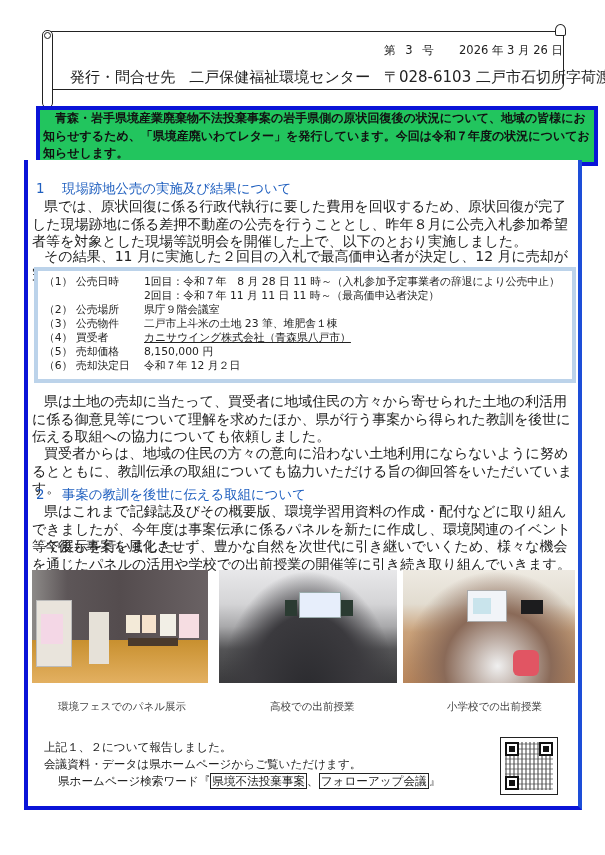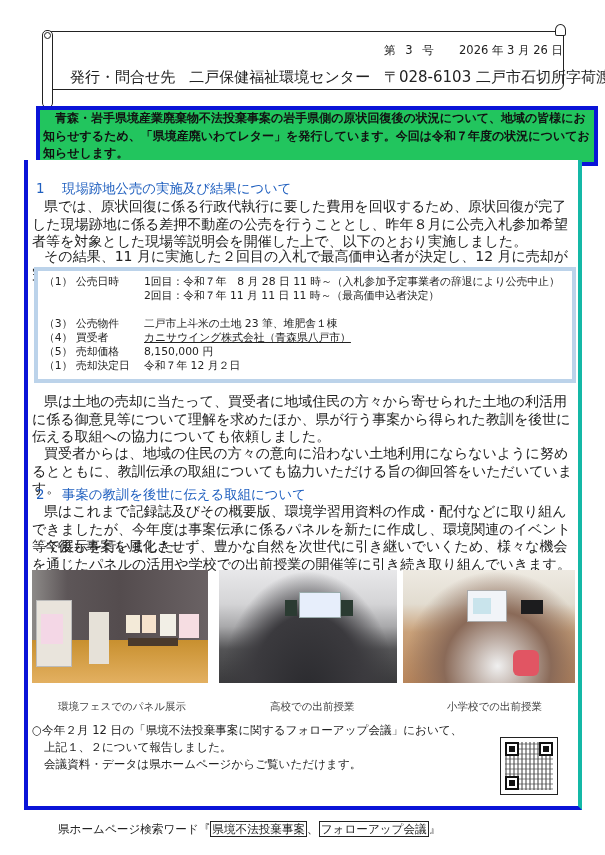--- a/index.html
+++ b/index.html
@@ -24,21 +24,21 @@
   .publisher { position:absolute; left:28px; top:42px; font-size:15px; color:#222; white-space:nowrap; }
   .publisher span { margin-right:9px; }
 
   
   .intro { position:absolute; left:24px; top:106px; width:548px; height:52px;
         background:#22c55e; border:4px solid #0a14d8; padding:0 3px;margin-left:12px; }
   .intro p { margin:0; font-size:12px; line-height:17.5px; color:#111; font-weight:bold; }
 
   
   .main { position:absolute; left:24px; top:160px; width:550px; height:646px;
-        border-left:4px solid #0a14d8; border-right:4px solid #14b8a6; border-bottom:4px solid #0a14d8;
+        border-left:4px solid #0a14d8; border-right:4px solid #1d4ed8; border-bottom:4px solid #0a14d8;
         background:#fff; }
   .h2 { position:absolute; left:8px; font-size:13.4px; color:#1f5fbf; font-weight:normal; white-space:nowrap; }
   .h2 .num { display:inline-block; width:26px; }
   .para { position:absolute; left:4px; width:544px; font-size:14px; line-height:17.5px; color:#222; margin:0; }
 
   .details { position:absolute; left:6px; top:107px; width:534px; height:108px;
         border:4px solid #bcd3ea; background:#fff; }
   .drow { position:absolute; left:6px; font-size:10.8px; color:#222; white-space:nowrap; }
   .drow .lbl { display:inline-block; width:100px; }
 
@@ -103,24 +103,25 @@
 
   <div class="h2" style="top:20px;">
     <span class="num">1</span><span>現場跡地公売の実施及び結果について</span>
   </div>
   <p class="para" style="top:38px; text-indent:12px;">県では、原状回復に係る行政代執行に要した費用を回収するため、原状回復が完了した現場跡地に係る差押不動産の公売を行うこととし、昨年８月に公売入札参加希望者等を対象とした現場等説明会を開催した上で、以下のとおり実施しました。</p>
   <p class="para" style="top:88px; text-indent:12px;">その結果、11 月に実施した２回目の入札で最高価申込者が決定し、12 月に売却が完了しました。</p>
 
   <div class="details">
     <div class="drow" style="top:4px;"><span class="lbl">（1） 公売日時</span><span>1回目：令和７年　8 月 28 日 11 時～（入札参加予定事業者の辞退により公売中止）</span></div>
     <div class="drow" style="top:18px;"><span class="lbl"></span><span>2回目：令和７年 11 月 11 日 11 時～（最高価申込者決定）</span></div>
+    <div class="drow" style="top:32px;"><span class="lbl">（2） 公売場所</span><span>県庁９階会議室</span></div>
     <div class="drow" style="top:46px;"><span class="lbl">（3） 公売物件</span><span>二戸市上斗米の土地 23 筆、堆肥舎１棟</span></div>
     <div class="drow" style="top:60px;text-decoration:underline;"><span class="lbl">（4） 買受者</span><span>カニサウイング株式会社（青森県八戸市）</span></div>
     <div class="drow" style="top:74px;"><span class="lbl">（5） 売却価格</span><span>8,150,000 円</span></div>
-    <div class="drow" style="top:88px;"><span class="lbl">（1） 売却決定日</span><span>令和７年 12 月２日</span></div>
+    <div class="drow" style="top:88px;"><span class="lbl">（6） 売却決定日</span><span>令和７年 12 月２日</span></div>
   </div>
 
   <p class="para" style="top:285px; text-indent:12px;">買受者からは、地域の住民の方々の意向に沿わない土地利用にならないように努めるとともに、教訓伝承の取組についても協力いただける旨の御回答をいただいています。</p>
   <p class="para" style="top:233px; text-indent:12px;">県は土地の売却に当たって、買受者に地域住民の方々から寄せられた土地の利活用に係る御意見等について理解を求めたほか、県が行う事案から得られた教訓を後世に伝える取組への協力についても依頼しました。</p>
 
   <div class="h2" style="top:326px;">
     <span class="num">2</span><span>事案の教訓を後世に伝える取組について</span>
   </div>
   <p class="para" style="top:343px; text-indent:12px;">県はこれまで記録誌及びその概要版、環境学習用資料の作成・配付などに取り組んできましたが、今年度は事案伝承に係るパネルを新たに作成し、環境関連のイベント等で展示を行いました。</p>
   <p class="para" style="top:378px; text-indent:12px;">今後も事案を風化させず、豊かな自然を次世代に引き継いでいくため、様々な機会を通じたパネルの活用や学校での出前授業の開催等に引き続き取り組んでいきます。</p>
@@ -144,24 +145,23 @@
     <div class="ph-el" style="left:64px; top:20px; width:38px; height:30px; background:#f1f4f8; border:1px solid #aaa;"></div>
     <div class="ph-el" style="left:70px; top:28px; width:18px; height:16px; background:#c9e4ec;"></div>
     <div class="ph-el" style="left:118px; top:30px; width:22px; height:14px; background:#1c1c1e;"></div>
     <div class="ph-el" style="left:110px; top:80px; width:26px; height:26px; background:#e15563; border-radius:6px;"></div>
   </div>
 
   <div class="cap" style="left:30px;">環境フェスでのパネル展示</div>
   <div class="cap" style="left:242px;">高校での出前授業</div>
   <div class="cap" style="left:419px;">小学校での出前授業</div>
 
-  <div class="note" style="top:562px;">○今年２月 12 日の「県境不法投棄事案に関するフォローアップ会議」において、</div>
   <div class="note" style="top:579px; left:16px;">上記１、２について報告しました。</div>
   <div class="note" style="top:596px; left:16px;">会議資料・データは県ホームページからご覧いただけます。</div>
-  <div class="note" style="top:613px; left:30px;margin-top:48px;">
+  <div class="note" style="top:613px; left:30px;">
     <span>県ホームページ検索ワード『</span><span class="kw">県境不法投棄事案</span><span>、</span><span class="kw">フォローアップ会議</span><span>』</span>
   </div>
 
   <div class="qr">
     <div class="inner"></div>
     <div class="fp" style="left:4px; top:4px;"></div>
     <div class="fp" style="right:4px; top:4px;"></div>
     <div class="fp" style="left:4px; bottom:4px;"></div>
   </div>
 </div>

